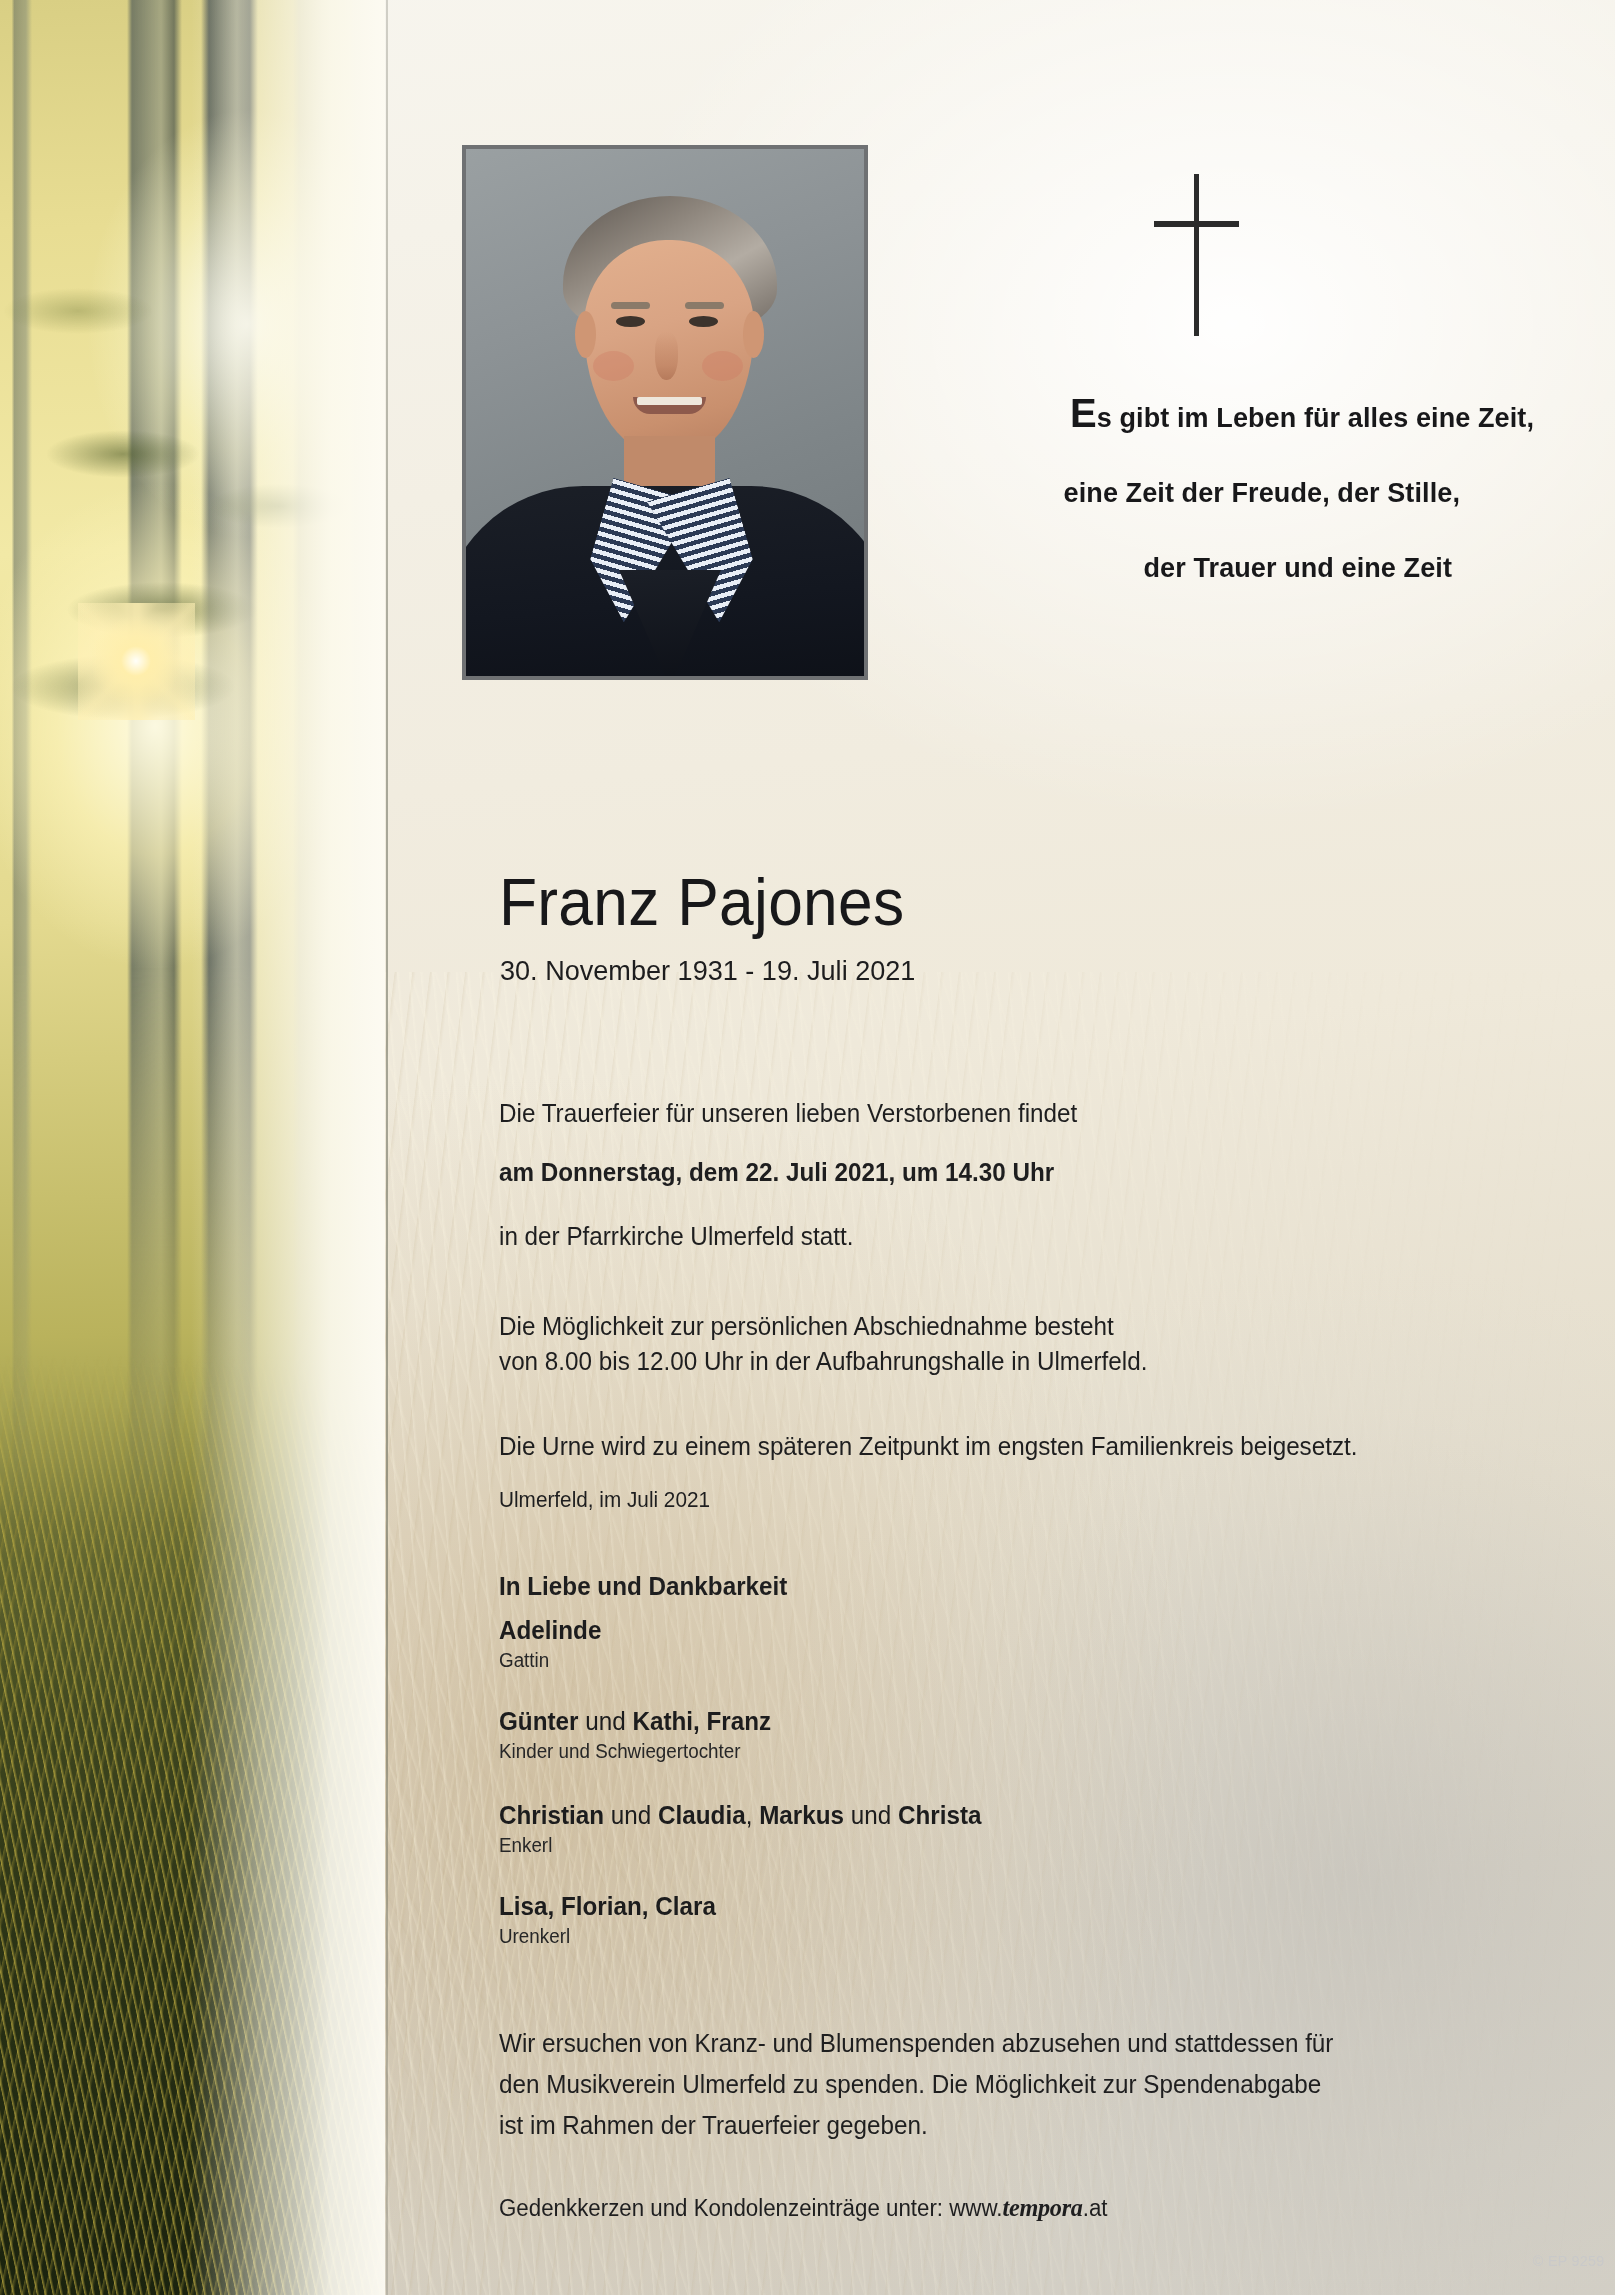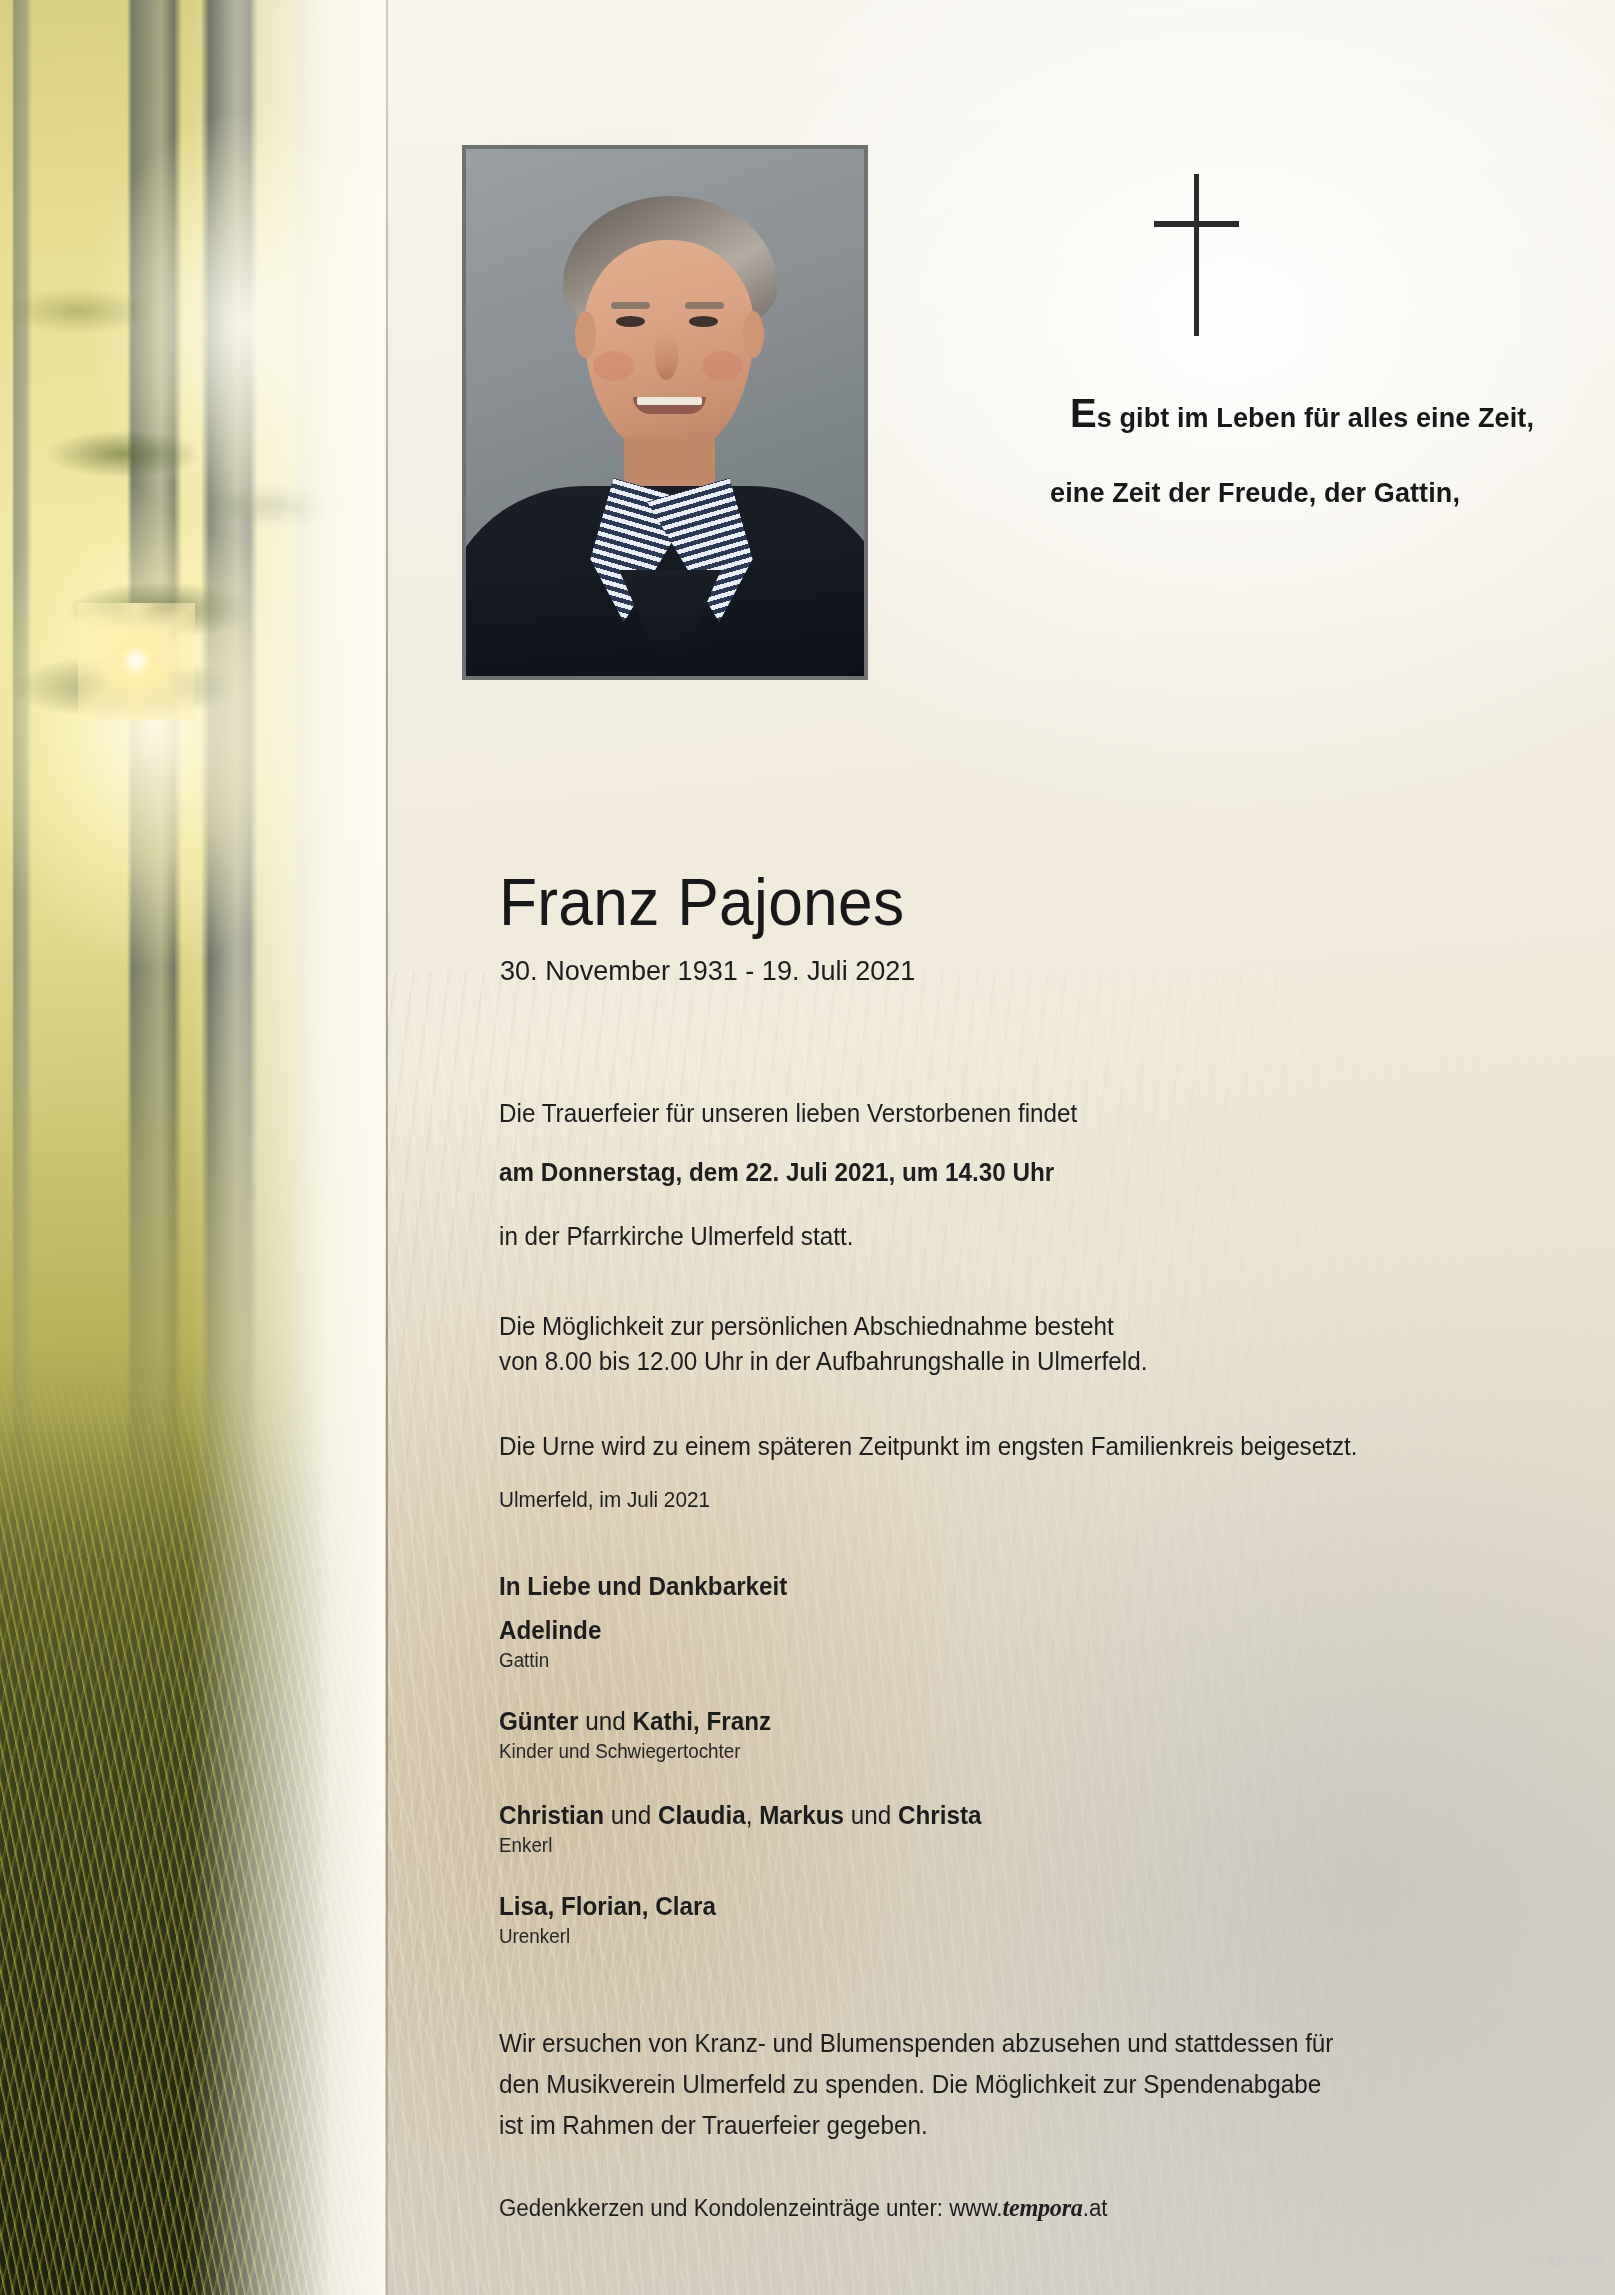--- a/index.html
+++ b/index.html
@@ -335,21 +335,22 @@
     <div class="p-vneck"></div>
   </div>
 
   <div class="cross">
     <div class="v"></div>
     <div class="h"></div>
   </div>
 
   <div class="verse">
     <span class="l l1"><span class="cap">E</span><span>s gibt im Leben für alles eine Zeit,</span></span>
-    <span class="l l2">eine Zeit der Freude, der Gattin,</span>
+    <span class="l l2">eine Zeit der Freude, der Stille,</span>
+    <span class="l l3">der Trauer und eine Zeit</span>
   </div>
 
   <div class="col">
 
     <div class="deceased-name">Franz Pajones</div>
     <div class="deceased-dates">30. November 1931  -  19. Juli 2021</div>
 
     <div class="blk l-invite">Die Trauerfeier für unseren lieben Verstorbenen findet</div>
     <div class="blk b l-datetime">am Donnerstag, dem 22. Juli 2021, um 14.30 Uhr</div>
     <div class="blk l-church">in der Pfarrkirche Ulmerfeld statt.</div>

